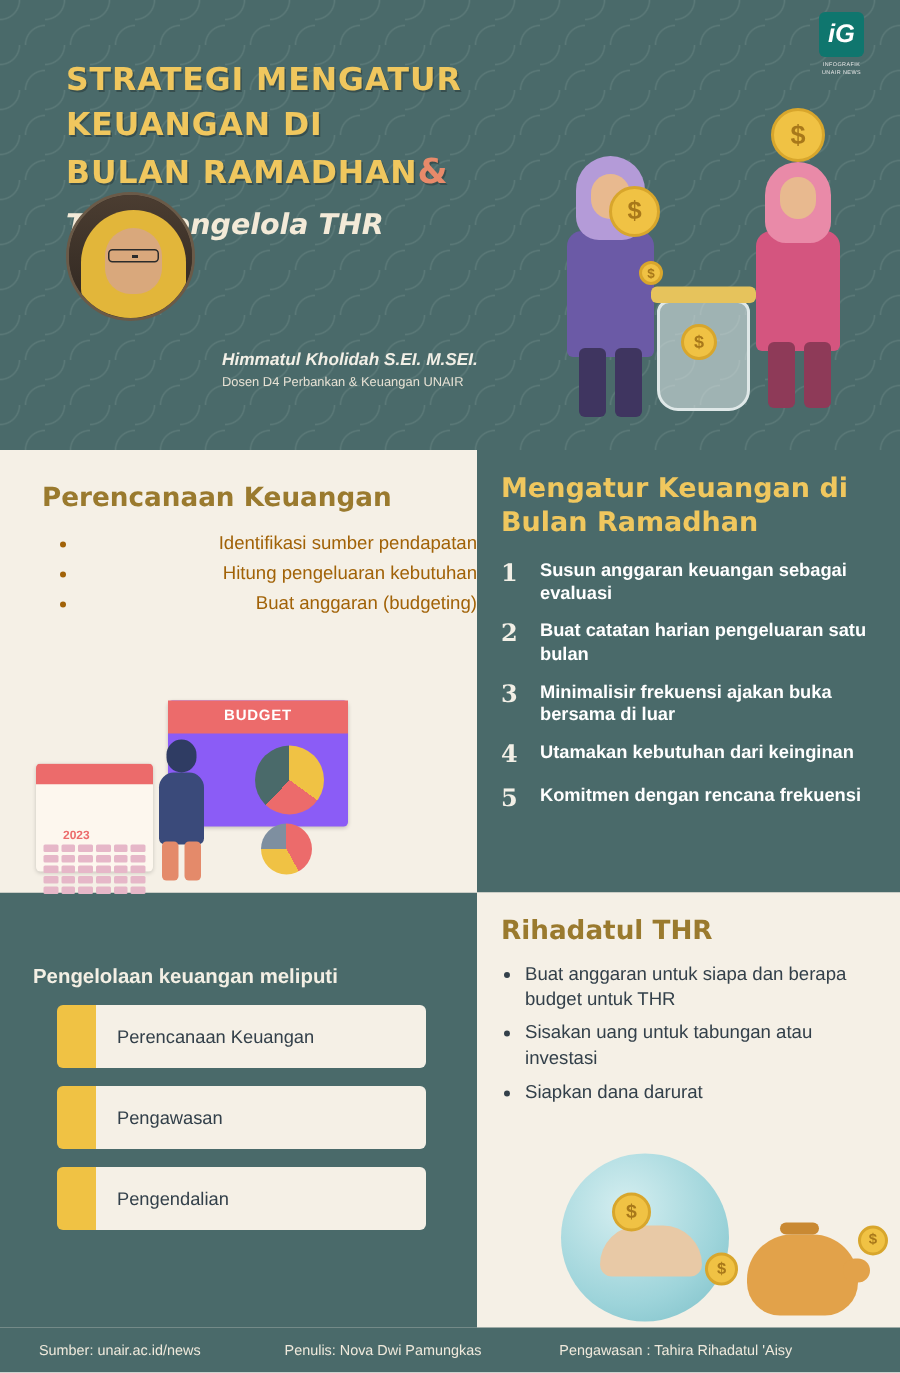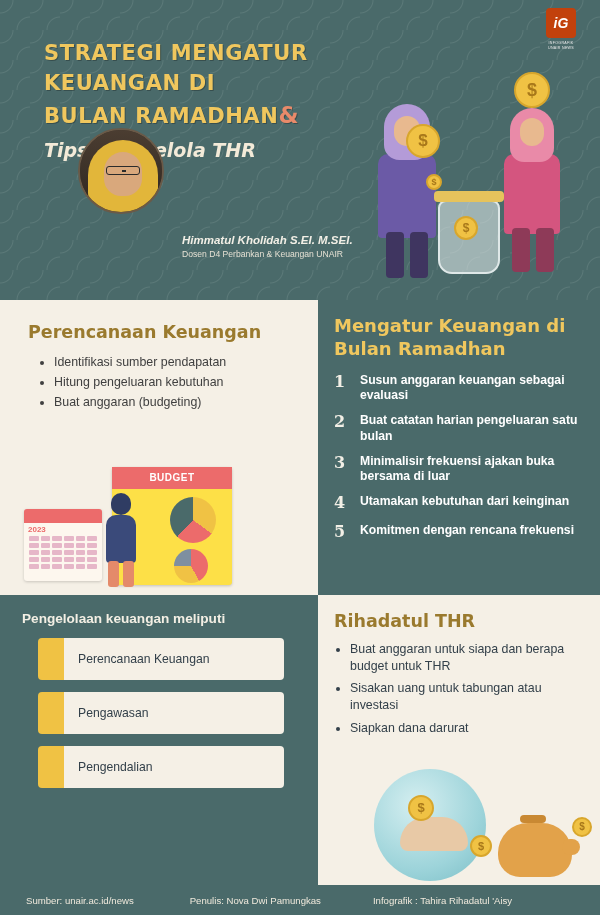--- a/index.html
+++ b/index.html
@@ -29,22 +29,22 @@
       radial-gradient(circle at 0 0, transparent 12px, #cfe0d8 13px, transparent 14px),
       radial-gradient(circle at 30px 30px, transparent 12px, #cfe0d8 13px, transparent 14px);
     background-size: 30px 30px;
   }
   .logo-ig {
     position: absolute; top: 8px; right: 16px;
     width: 46px; text-align: center; z-index: 5;
   }
   .logo-ig .mark {
     width: 30px; height: 30px; margin: 0 auto;
-    background: #c2410c; color: #fff;
-    font-weight: bold; font-size: 14px;
+    background: #0f766e; color: #fff;
+    font-weight: bold; font-size: 17px;
     line-height: 30px; border-radius: 4px;
     font-style: italic;
   }
   .logo-ig .sub {
     font-size: 3.6px; color: #e9e9e9; letter-spacing: .3px;
     margin-top: 3px; line-height: 1.5;
   }
 
   .title-wrap {
     position: absolute; top: 38px; left: 44px; z-index: 4;
@@ -61,21 +61,20 @@
     margin-top: 7px;
     font-size: 19px; font-style: italic; font-weight: bold;
     color: #f3ead8;
     font-family: "DejaVu Sans", sans-serif;
   }
 
   
   .author-strip {
     position: absolute; left: 0; bottom: 0; width: 340px; height: 92px;
     z-index: 4;
-    margin-left: 34px;
   }
   .author-photo {
     position: absolute; left: 44px; top: -80px;
     width: 86px; height: 86px; border-radius: 50%;
     background: #3b3028; overflow: hidden;
     border: 2px solid #6a5a48;
   }
   .ph-bg { position: absolute; inset: 0; background: linear-gradient(#4b3d31, #2e2620); }
   .ph-hijab {
     position: absolute; left: 8px; top: 10px; width: 70px; height: 78px;
@@ -135,22 +134,22 @@
   .mid-right {
     flex: 1; background: #4a6a6a; position: relative; padding: 14px 16px 0 16px;
   }
   .h-left {
     color: #9a7a2e; font-size: 17.5px; font-weight: bold;
     padding: 22px 0 10px 28px;
     font-family: "DejaVu Sans", sans-serif;
   }
   .bullets { padding-left: 44px; }
   .bullets li {
-    font-size: 12.4px; color: #404040; line-height: 1.62;
-    list-style: disc; margin-left: 10px;
+    font-size: 12.4px; color: #a16207; line-height: 1.62;
+    list-style: disc; margin-left: 10px; text-align: right;
   }
   .h-right {
     color: #f0c75e; font-size: 18px; font-weight: bold; line-height: 1.3;
     font-family: "DejaVu Sans", sans-serif;
   }
   .num-list { margin-top: 12px; }
   .num-item { display: flex; margin-bottom: 10px; }
   .num-item .n {
     width: 26px; flex: 0 0 26px;
     color: #f2efe6; font-size: 16px; font-weight: bold; line-height: 1.15;
@@ -158,50 +157,50 @@
   }
   .num-item .t {
     color: #ffffff; font-size: 12.2px; font-weight: bold; line-height: 1.25;
   }
 
   
   .budget-art {
     position: absolute; left: 18px; bottom: 2px; width: 284px; height: 130px;
   }
   .bd-paper {
-    position: absolute; left: 94px; top: 4px; width: 120px; height: 118px;
-    background: #fde047; border-radius: 3px; box-shadow: 0 1px 3px rgba(0,0,0,.2);
+    position: absolute; left: 94px; top: 4px; width: 120px; height: 84px;
+    background: #8b5cf6; border-radius: 3px; box-shadow: 0 1px 3px rgba(0,0,0,.2);
   }
   .bd-head {
     position: absolute; left: 0; top: 0; width: 100%; height: 22px;
     background: #ec6b6b; color: #fff; font-size: 10px; font-weight: bold;
     text-align: center; line-height: 22px; letter-spacing: .5px;
   }
   .pie {
     position: absolute; border-radius: 50%;
   }
   .pie1 { left: 58px; top: 30px; width: 46px; height: 46px;
     background: conic-gradient(#f0c244 0 35%, #ec6b6b 35% 62%, #4a6a6a 62% 100%); }
   .pie2 { left: 62px; top: 82px; width: 34px; height: 34px;
     background: conic-gradient(#ec6b6b 0 42%, #f0c244 42% 75%, #7e8fa0 75% 100%); }
   .bd-cal {
     position: absolute; left: 6px; top: 46px; width: 78px; height: 72px;
     background: #fdf7ee; border-radius: 3px; border-top: 14px solid #ec6b6b;
     box-shadow: 0 1px 3px rgba(0,0,0,.18);
   }
-  .bd-cal .yr { font-size: 8px; color: #ec6b6b; font-weight: bold; padding: 2px 0 0 4px; }
+  .bd-cal .yr { font-size: 8px; color: #ec6b6b; font-weight: bold; padding: 2px 0 0 18px; margin-top: 27px; }
   .bd-grid { display: grid; grid-template-columns: repeat(6, 1fr); gap: 2px; padding: 2px 5px; }
   .bd-grid i { display: block; height: 5px; background: #e6b7c8; border-radius: 1px; }
   .bd-person { position: absolute; left: 82px; top: 30px; width: 40px; height: 92px; }
 
   
   .bottom { display: flex; height: 290px; }
   .bl { width: 318px; background: #4a6a6a; padding: 16px 18px 0 22px; }
   .br { flex: 1; background: #f5f0e6; position: relative; padding: 16px 16px 0 16px; }
-  .h-bl { color: #f3efe4; font-size: 13.6px; font-weight: bold; margin-bottom: 12px; }
+  .h-bl { color: #f3efe4; font-size: 13.6px; font-weight: bold; margin-bottom: 12px; margin-top: 32px; }
   .step { position: relative; height: 42px; margin-bottom: 12px; }
   .step .tab {
     position: absolute; left: 16px; top: 0; width: 26px; height: 42px;
     background: #f0c244; border-radius: 4px 0 0 4px;
   }
   .step .box {
     position: absolute; left: 42px; top: 0; right: 16px; height: 42px;
     background: #f5f0e6; border-radius: 0 4px 4px 0;
     color: #33404a; font-size: 12.2px; line-height: 42px; padding-left: 14px;
   }
@@ -435,16 +434,16 @@
         <div class="coin" style="left:62px;bottom:64px;width:26px;height:26px;font-size:13px;line-height:22px;">$</div>
         <div class="coin" style="left:124px;bottom:28px;width:22px;height:22px;font-size:11px;line-height:18px;">$</div>
         <div class="coin" style="right:4px;bottom:48px;width:20px;height:20px;font-size:10px;line-height:16px;">$</div>
       </div>
     </div>
   </div>
 
   <div class="footer">
     <span class="f1">Sumber: unair.ac.id/news</span>
     <span class="f2">Penulis: Nova Dwi Pamungkas</span>
-    <span class="f3">Infografik : Tahira Rihadatul 'Aisy</span>
+    <span class="f3">Pengawasan : Tahira Rihadatul 'Aisy</span>
   </div>
 
 </div>
 
 </body></html>

